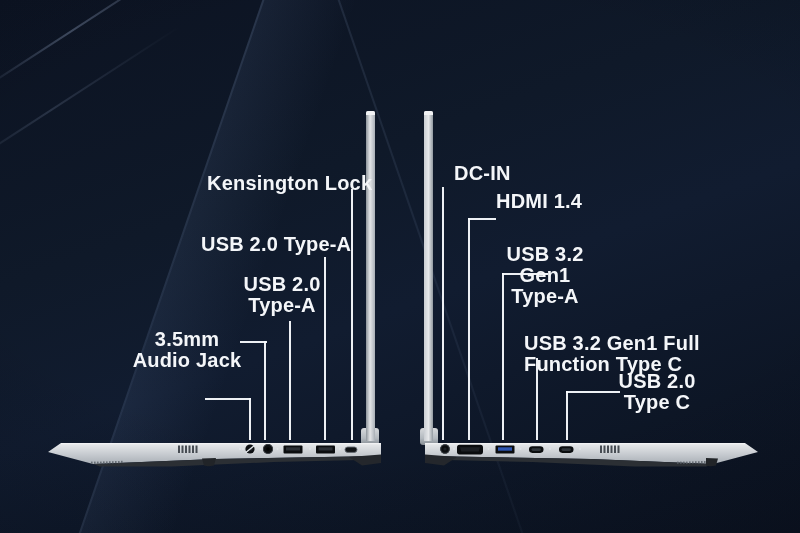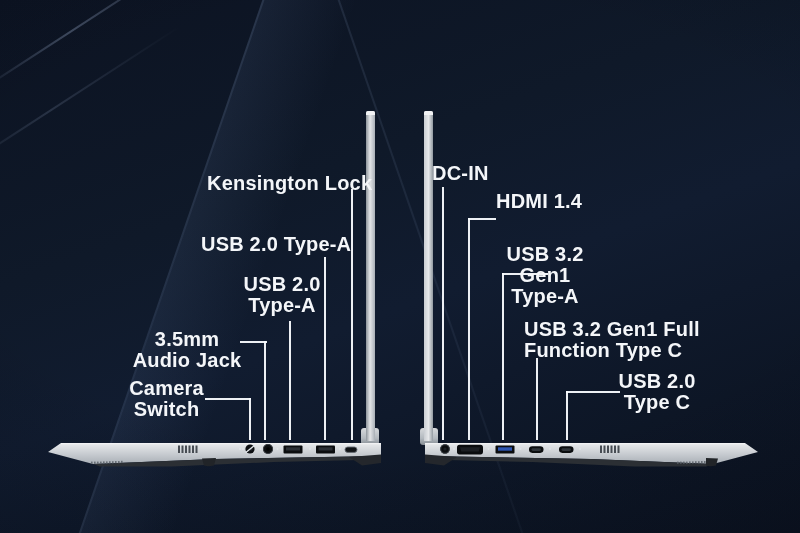--- a/index.html
+++ b/index.html
@@ -29,24 +29,24 @@
     background:radial-gradient(120% 95% at 50% 42%,rgba(0,0,0,0) 45%,rgba(4,8,16,.38) 100%);}
   
   .lbl{position:absolute;color:#f4f6f9;font-size:20px;line-height:21px;font-weight:700;
     letter-spacing:.2px;white-space:pre-line;z-index:6;}
   .lbl.ctr{text-align:center;}
   .lbl-kensington{left:207px;top:161px;margin-top:12px;}
   .lbl-usb2a-rear{left:201px;top:234px;}
   .lbl-usb2a-front{left:232px;top:274px;width:100px;}
   .lbl-audio{left:132px;top:329px;width:110px;}
   .lbl-camera{left:121px;top:378px;width:91px;}
-  .lbl-dcin{left:432px;top:163px;}
+  .lbl-dcin{left:454px;top:163px;}
   .lbl-hdmi{left:496px;top:191px;}
   .lbl-usb32{left:500px;top:244px;width:90px;}
-  .lbl-usb32full{left:524px;top:319px;}
+  .lbl-usb32full{left:524px;top:333px;}
   .lbl-usb20c{left:612px;top:371px;width:90px;}
   
   .cline{position:absolute;background:rgba(250,252,255,.95);z-index:4;}
   .v{width:2px;} .h{height:2px;}
   .ln-kensington{left:351px;top:189px;height:251px;}
   .ln-usb2a-rear{left:324px;top:257px;height:183px;}
   .ln-usb2a-front{left:289px;top:321px;height:119px;}
   .ln-audio-h{left:240px;top:341px;width:27px;}
   .ln-audio-v{left:264px;top:341px;height:99px;}
   .ln-camera-h{left:205px;top:398px;width:46px;}
@@ -100,22 +100,20 @@
   <div class="cline v ln-usb32full"></div>
   <div class="cline h ln-usb20c-h"></div>
   <div class="cline v ln-usb20c-v"></div>
 
   <div class="lbl lbl-kensington">Kensington Lock</div>
   <div class="lbl lbl-usb2a-rear">USB 2.0 Type-A</div>
   <div class="lbl ctr lbl-usb2a-front">USB 2.0
 Type-A</div>
   <div class="lbl ctr lbl-audio">3.5mm
 Audio Jack</div>
-  <div class="lbl ctr lbl-camera">Camera
-Switch</div>
   <div class="lbl lbl-dcin">DC-IN</div>
   <div class="lbl lbl-hdmi">HDMI 1.4</div>
   <div class="lbl ctr lbl-usb32">USB 3.2
 Gen1
 Type-A</div>
   <div class="lbl lbl-usb32full">USB 3.2 Gen1 Full
 Function Type C</div>
   <div class="lbl ctr lbl-usb20c">USB 2.0
 Type C</div>
 

